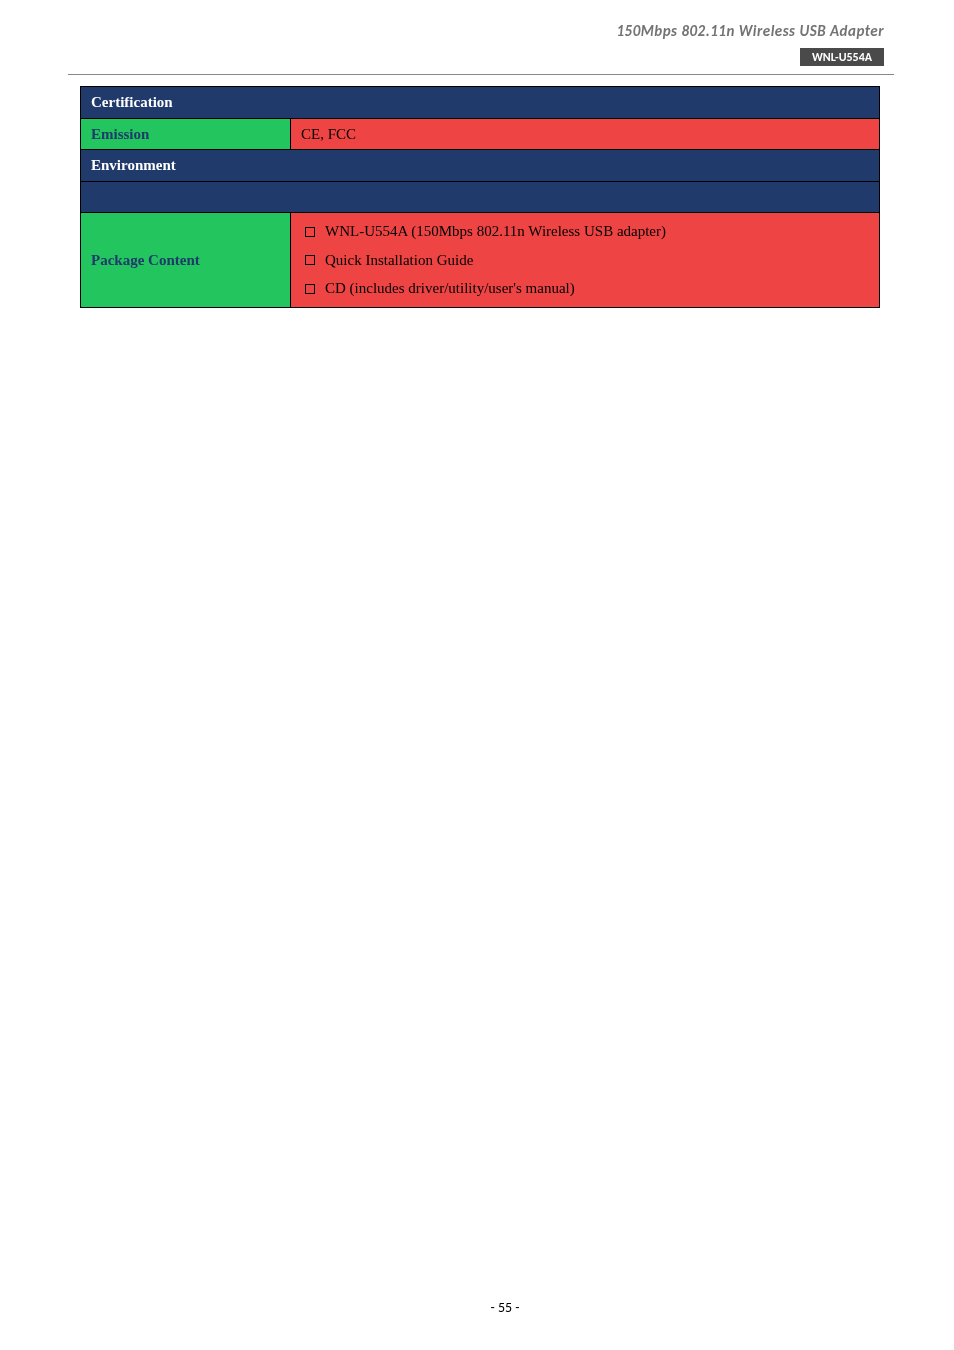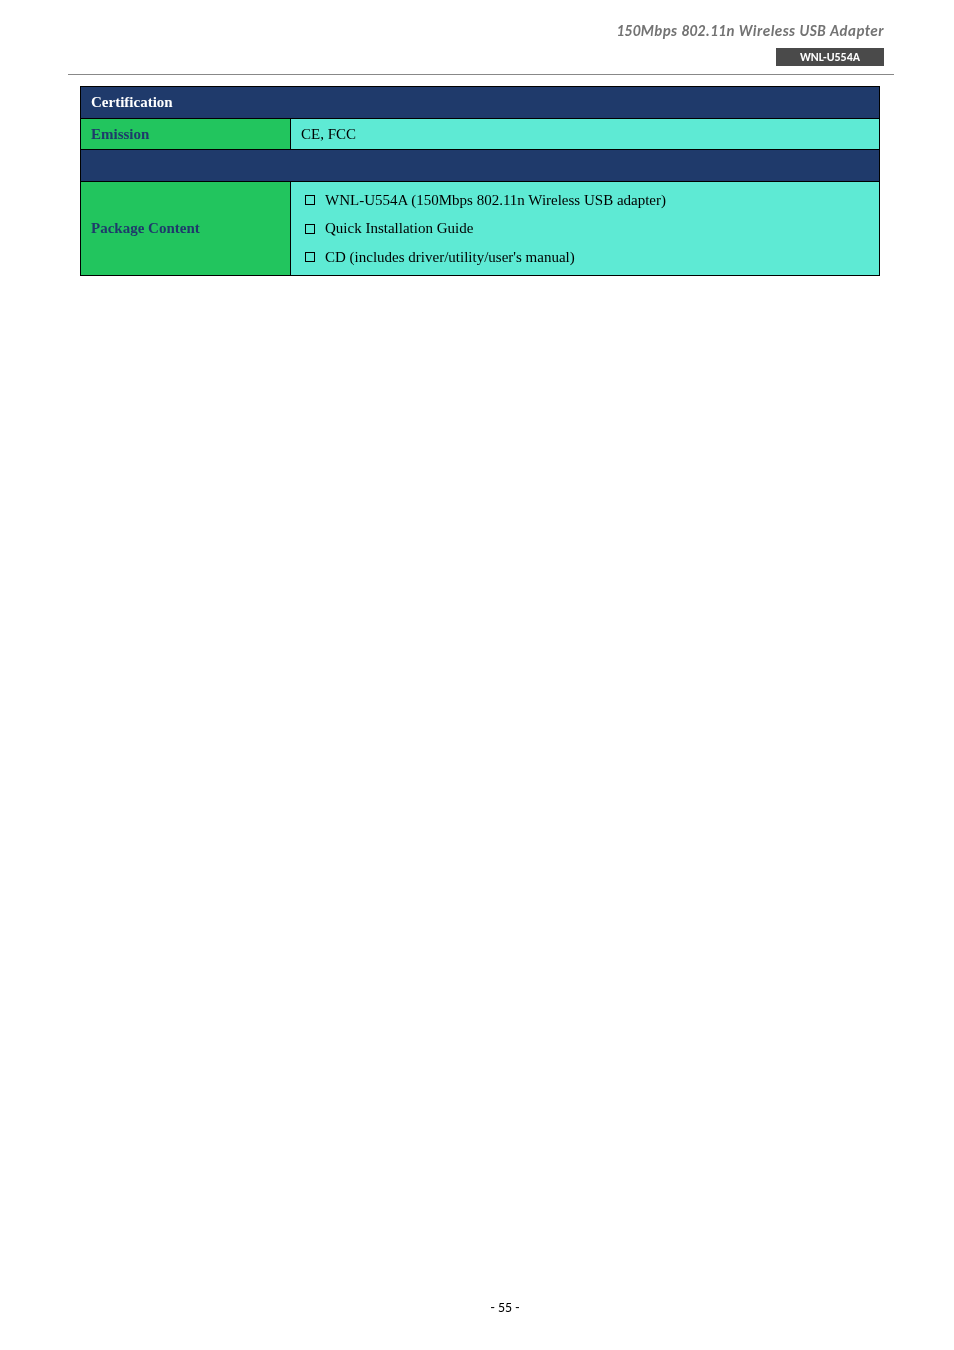--- a/index.html
+++ b/index.html
@@ -23,21 +23,21 @@
     color: #737373;
     font-size: 15px;
     letter-spacing: 0.5px;
     margin-bottom: 6px;
   }
   .model-badge {
     background: #4a4a4a;
     color: #fff;
     font-size: 12px;
     font-weight: bold;
-    padding: 2px 24px;
+    padding: 2px 12px;
     display: inline-block;
   }
   .hr-top {
     position: absolute;
     top: 74px;
     left: 68px;
     right: 60px;
     height: 1px;
     background: #888;
   }
@@ -66,21 +66,21 @@
     font-weight: bold;
     font-size: 15px;
   }
   td.label-cell {
     width: 210px;
     color: #1f3a6b;
     font-weight: bold;
     background: #22c55e;
   }
   td.value-cell {
-    background: #5eead4;
+    background: #ef4444;
     color: #000;
   }
   ul.pkg {
     list-style: none;
     padding-left: 4px;
   }
   ul.pkg li {
     padding: 3px 0;
   }
   ul.pkg li .sq {
@@ -118,20 +118,23 @@
   <table class="spec">
     <tbody>
         <tr class="section-row">
       <td colspan="2">Certification</td>
     </tr>
     <tr>
       <td class="label-cell">Emission</td>
       <td class="value-cell">CE, FCC</td>
     </tr>
     <tr class="section-row">
+      <td colspan="2">Environment</td>
+    </tr>
+    <tr class="section-row">
       <td colspan="2" style="height:20px;">&nbsp;</td>
     </tr>
     <tr>
       <td class="label-cell">Package Content</td>
       <td class="value-cell">
         <ul class="pkg">
           <li><span class="sq"></span><span>WNL-U554A (150Mbps 802.11n Wireless USB adapter)</span></li>
           <li><span class="sq"></span><span>Quick Installation Guide</span></li>
           <li><span class="sq"></span><span>CD (includes driver/utility/user's manual)</span></li>
         </ul>

